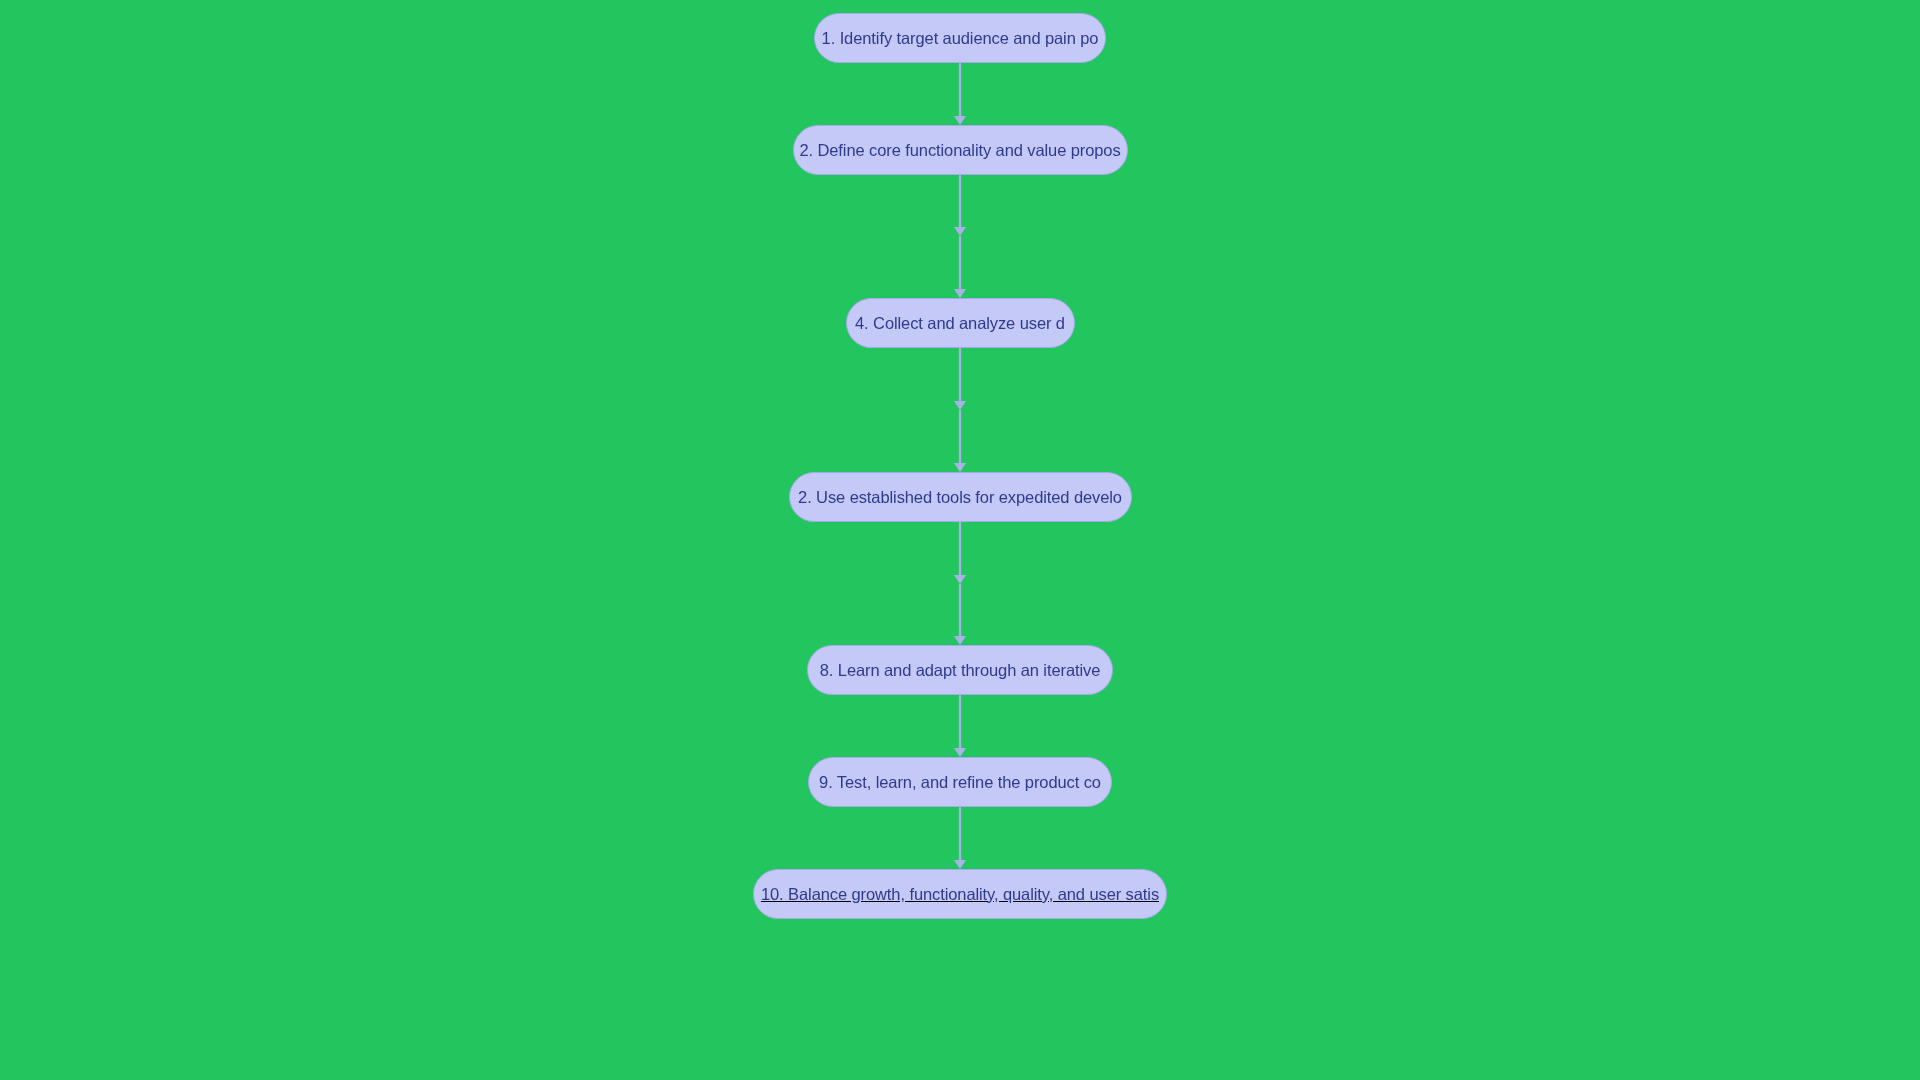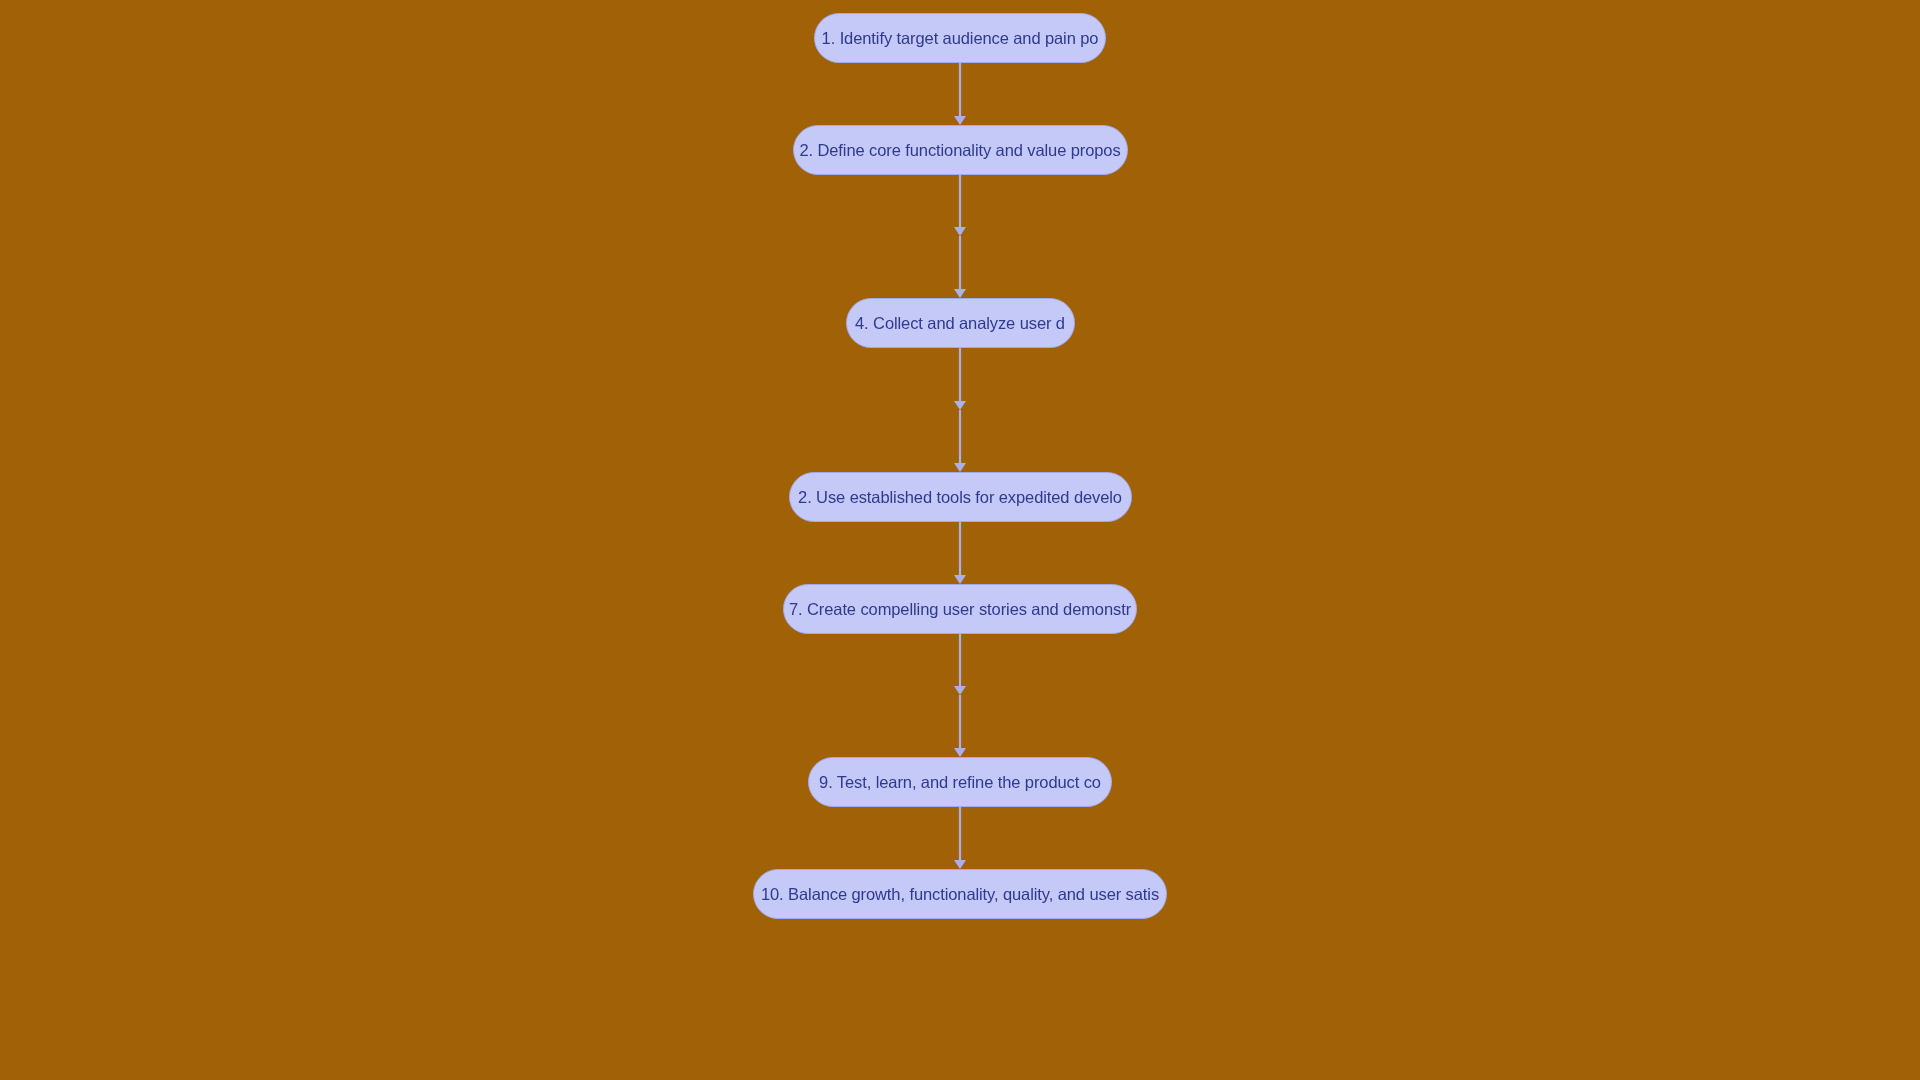--- a/index.html
+++ b/index.html
@@ -11,21 +11,21 @@
     width: 1920px;
     height: 1080px;
     font-family: "Liberation Sans", sans-serif;
     overflow: hidden;
   }
 
   #flowchart {
     position: relative;
     width: 1920px;
     height: 1080px;
-    background: #a16207;
+    background: #22c55e;
   }
 
   .flow-column {
     position: absolute;
     left: 0;
     top: 0;
     width: 1920px;
     display: flex;
     flex-direction: column;
     align-items: center;
@@ -118,41 +118,41 @@
       </div>
       <div class="node" style="width: 343px;">
         <span class="node-label">2. Use established tools for expedited develo</span>
       </div>
       <div class="connector" style="height: 62px;">
         <svg viewBox="0 0 26 62" width="26" height="62" preserveAspectRatio="none">
           <line x1="13" y1="0" x2="13" y2="53" stroke="#aab0ea" stroke-width="2.2"></line>
           <polygon points="7,53 19,53 13,62" fill="#aab0ea"></polygon>
         </svg>
       </div>
-      <div class="node" style="width: 354px;">
-        <span class="node-label">7. Create compelling user stories and demonstr</span>
-      </div>
       <div class="connector" style="height: 61px;">
         <svg viewBox="0 0 26 61" width="26" height="61" preserveAspectRatio="none">
           <line x1="13" y1="0" x2="13" y2="52" stroke="#aab0ea" stroke-width="2.2"></line>
           <polygon points="7,52 19,52 13,61" fill="#aab0ea"></polygon>
         </svg>
+      </div>
+      <div class="node" style="width: 306px;">
+        <span class="node-label">8. Learn and adapt through an iterative</span>
       </div>
       <div class="connector" style="height: 62px;">
         <svg viewBox="0 0 26 62" width="26" height="62" preserveAspectRatio="none">
           <line x1="13" y1="0" x2="13" y2="53" stroke="#aab0ea" stroke-width="2.2"></line>
           <polygon points="7,53 19,53 13,62" fill="#aab0ea"></polygon>
         </svg>
       </div>
       <div class="node" style="width: 304px;">
         <span class="node-label">9. Test, learn, and refine the product co</span>
       </div>
       <div class="connector" style="height: 62px;">
         <svg viewBox="0 0 26 62" width="26" height="62" preserveAspectRatio="none">
           <line x1="13" y1="0" x2="13" y2="53" stroke="#aab0ea" stroke-width="2.2"></line>
           <polygon points="7,53 19,53 13,62" fill="#aab0ea"></polygon>
         </svg>
       </div>
-      <div class="node" style="width: 414px;">
+      <div class="node" style="width: 414px; text-decoration: underline;">
         <span class="node-label">10. Balance growth, functionality, quality, and user satis</span>
       </div>
     </div>
 </div>
 
 </body></html>

